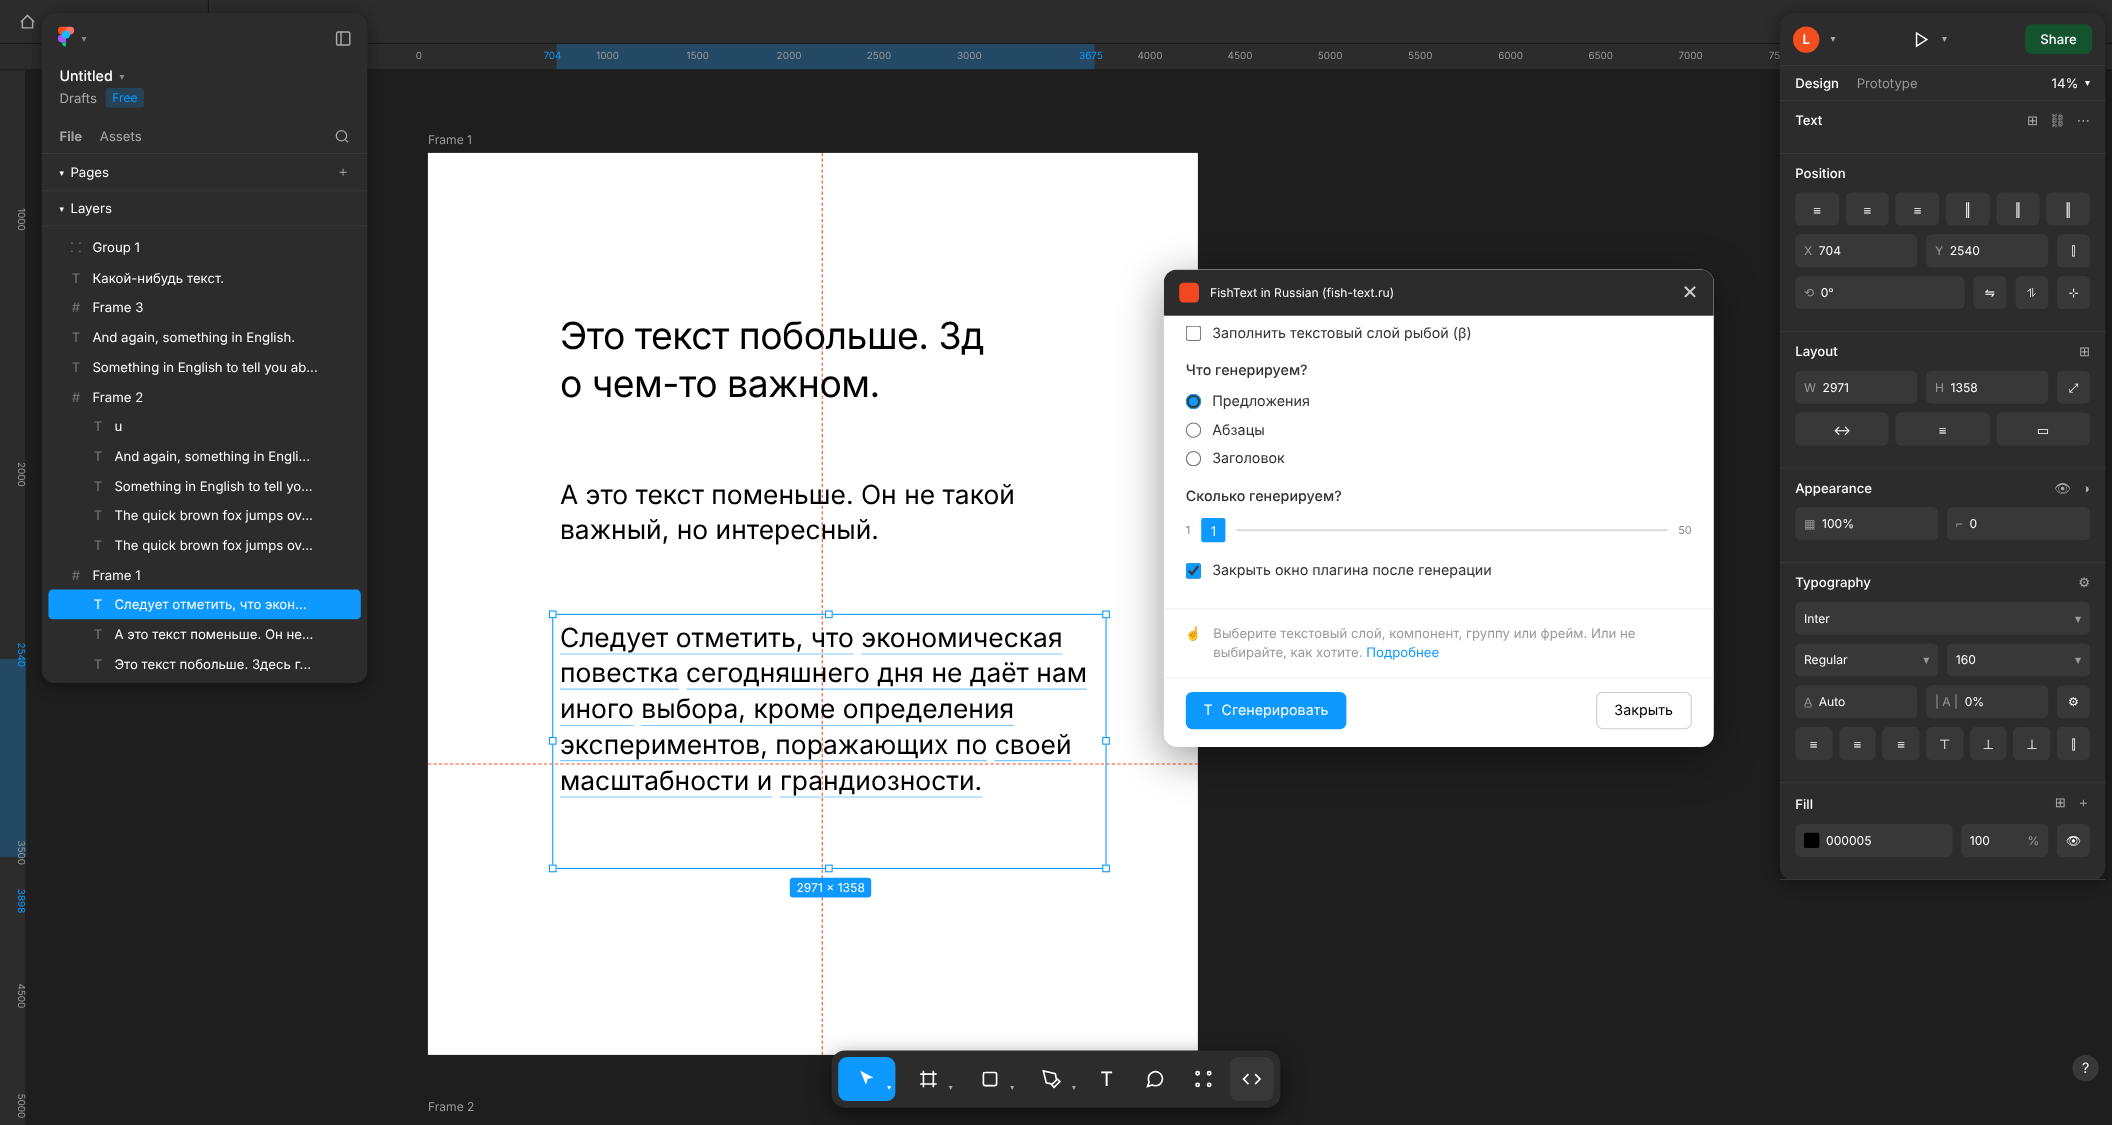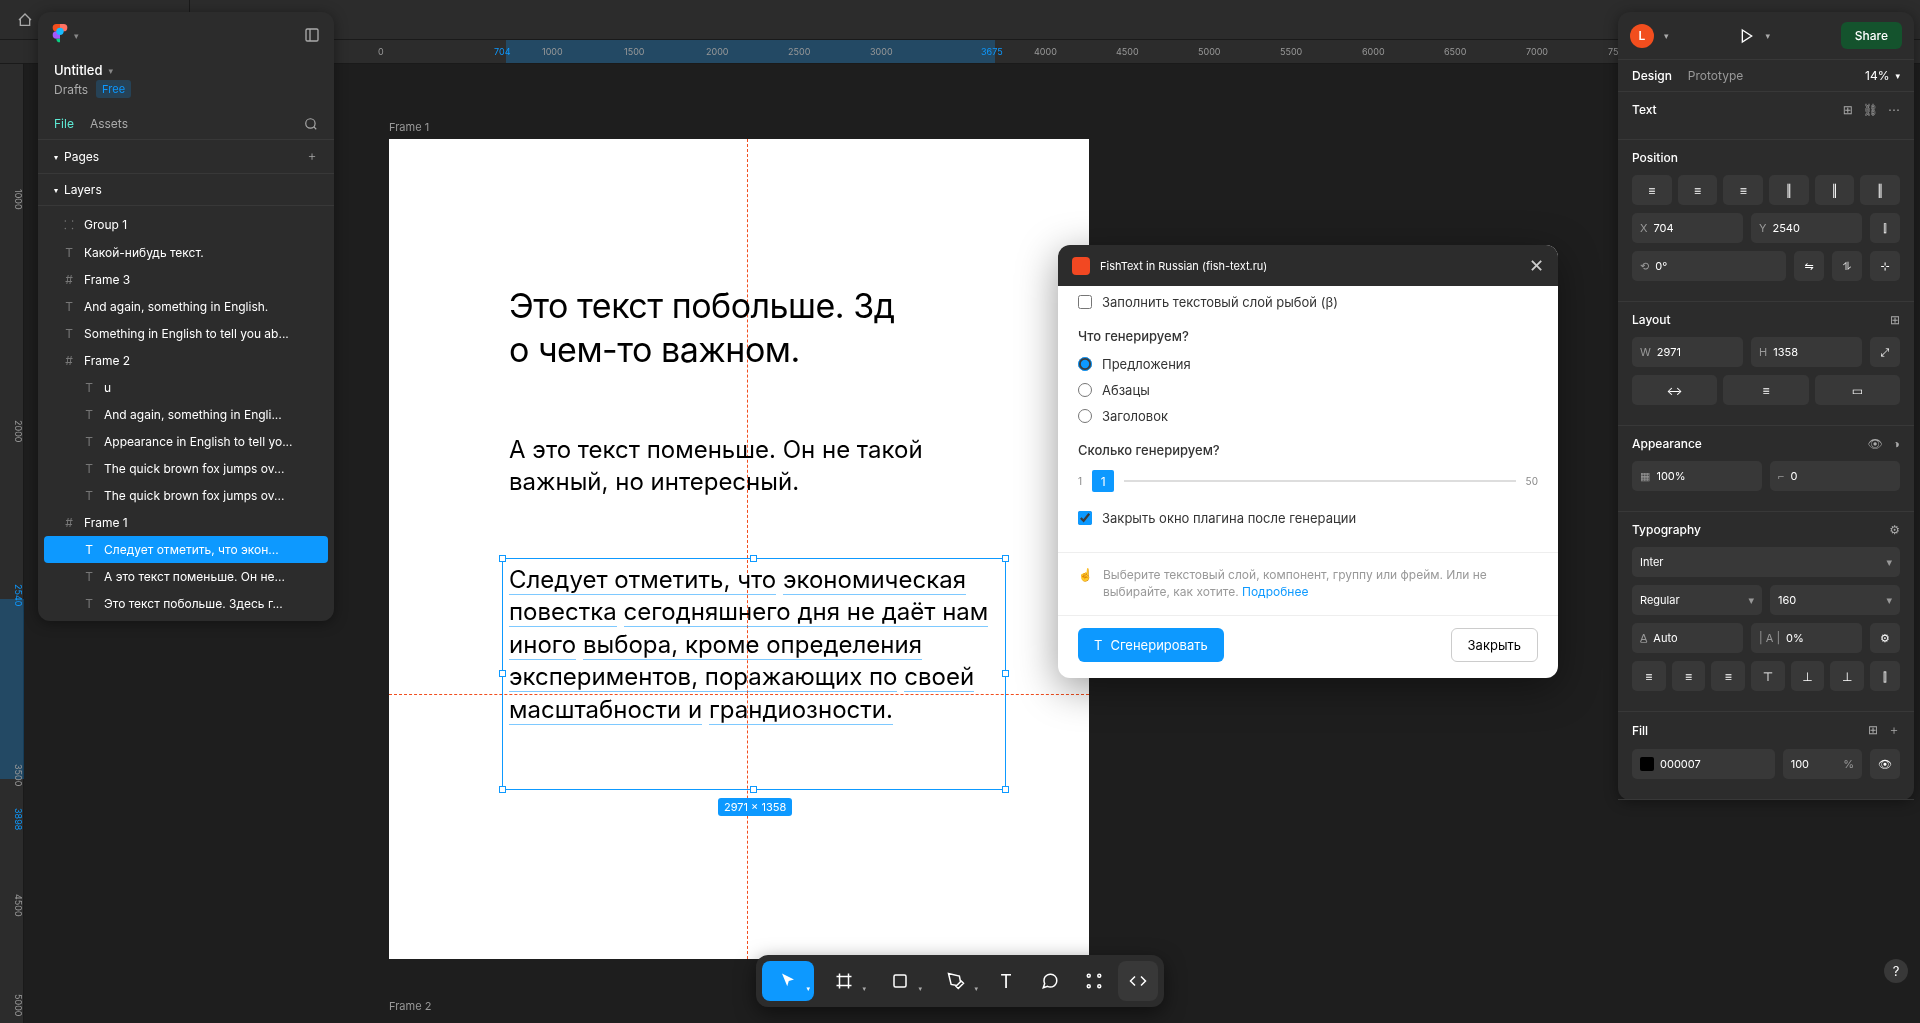--- a/index.html
+++ b/index.html
@@ -46,21 +46,21 @@
 
 .panel-l { position:absolute; left:38px; top:12px; width:296px; background:#2c2c2c; border-radius:12px; box-shadow:0 2px 14px rgba(0,0,0,0.4); display:flex; flex-direction:column; max-height:930px; }
 .pl-hdr { display:flex; align-items:center; padding:12px 14px; }
 .pl-figma { display:flex; align-items:center; gap:6px; cursor:pointer; }
 .pl-hdr-r { margin-left:auto; }
 .pl-title { padding:4px 16px 0; display:flex; align-items:center; gap:6px; font-size:13px; font-weight:500; }
 .pl-sub { padding:2px 16px 10px; display:flex; gap:8px; font-size:12px; color:#aaa; align-items:center; }
 .badge-free { background:#0d99ff33; color:#0d99ff; padding:2px 6px; border-radius:3px; font-size:11px; }
 .pl-tabs { display:flex; gap:16px; padding:8px 16px; border-bottom:1px solid #383838; align-items:center; }
 .pl-tab { color:#aaa; font-size:12px; cursor:pointer; }
-.pl-tab.active { color:#5eead4; font-weight:400; }
+.pl-tab.active { color:#a3a3a3; font-weight:700; }
 .pl-tabs .srch { margin-left:auto; color:#aaa; }
 .pl-section { padding:8px 16px; display:flex; align-items:center; gap:6px; font-size:12px; border-bottom:1px solid #383838; }
 .pl-section .add { margin-left:auto; color:#aaa; cursor:pointer; }
 .pl-page-row { padding:8px 20px; font-size:12px; font-weight:500; border-bottom:1px solid #383838; }
 .layers { flex:1; overflow:auto; padding:4px 0; }
 .layer { display:flex; align-items:center; gap:8px; padding:6px 16px 6px; font-size:12px; cursor:pointer; white-space:nowrap; overflow:hidden; }
 .layer.sel { background:#0d99ff; color:#fff; border-radius:4px; margin:0 6px; padding:6px 10px; }
 .layer .pad0{width:0}.layer .pad1{width:20px}
 .layer .li { width:14px; color:#777; text-align:center; flex-shrink:0; }
 .layer.sel .li { color:#fff; }
@@ -303,21 +303,21 @@
         <span class="lt">u</span>
     </div>
       <div class="layer">
       <span class="pad1"></span>
         <span class="li">T</span>
         <span class="lt">And again, something in Engli...</span>
     </div>
       <div class="layer">
       <span class="pad1"></span>
         <span class="li">T</span>
-        <span class="lt">Appearance in English to tell yo...</span>
+        <span class="lt">Something in English to tell yo...</span>
     </div>
       <div class="layer">
       <span class="pad1"></span>
         <span class="li">T</span>
         <span class="lt">The quick brown fox jumps ov...</span>
     </div>
       <div class="layer">
       <span class="pad1"></span>
         <span class="li">T</span>
         <span class="lt">The quick brown fox jumps ov...</span>
@@ -499,21 +499,21 @@
     <div class="sect-h">
         <span>Fill</span>
         <span class="sp">
           <span>⊞</span>
           <span>＋</span>
         </span>
       </div>
     <div class="field-row">
       <div class="fld" style="flex:2">
           <span style="width:14px;height:14px;background:#000;border-radius:2px"></span>
-          <span class="val">000007</span>
+          <span class="val">000005</span>
         </div>
       <div class="fld" style="flex:1">
           <span class="val">100</span>
           <span class="lbl">%</span>
         </div>
       <div class="fld slim">👁</div>
     </div>
   </div>
 </div>
 

